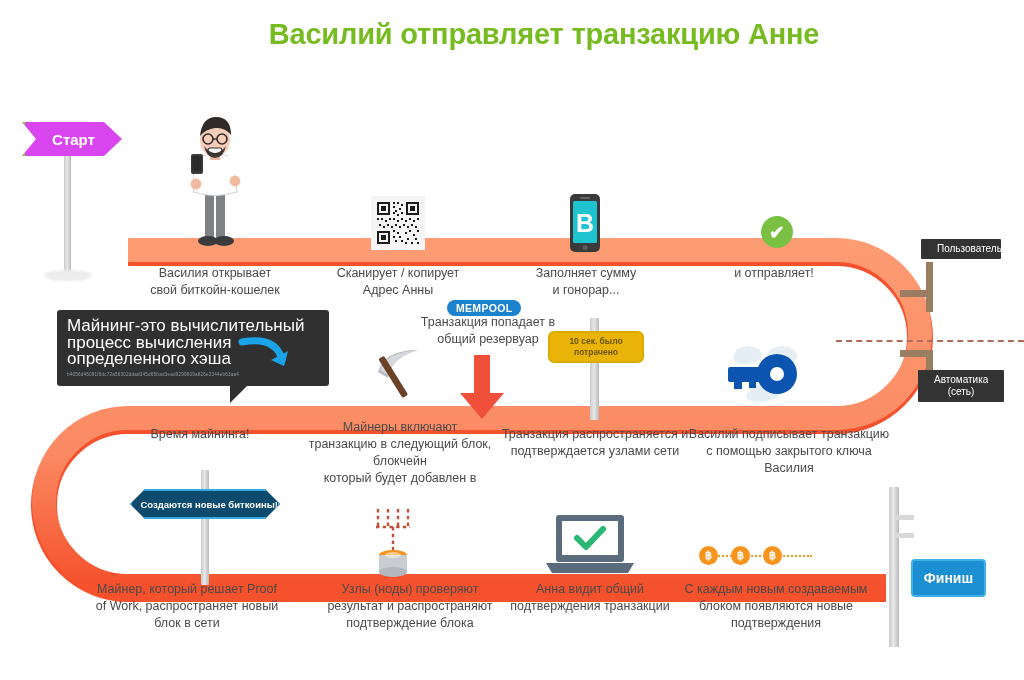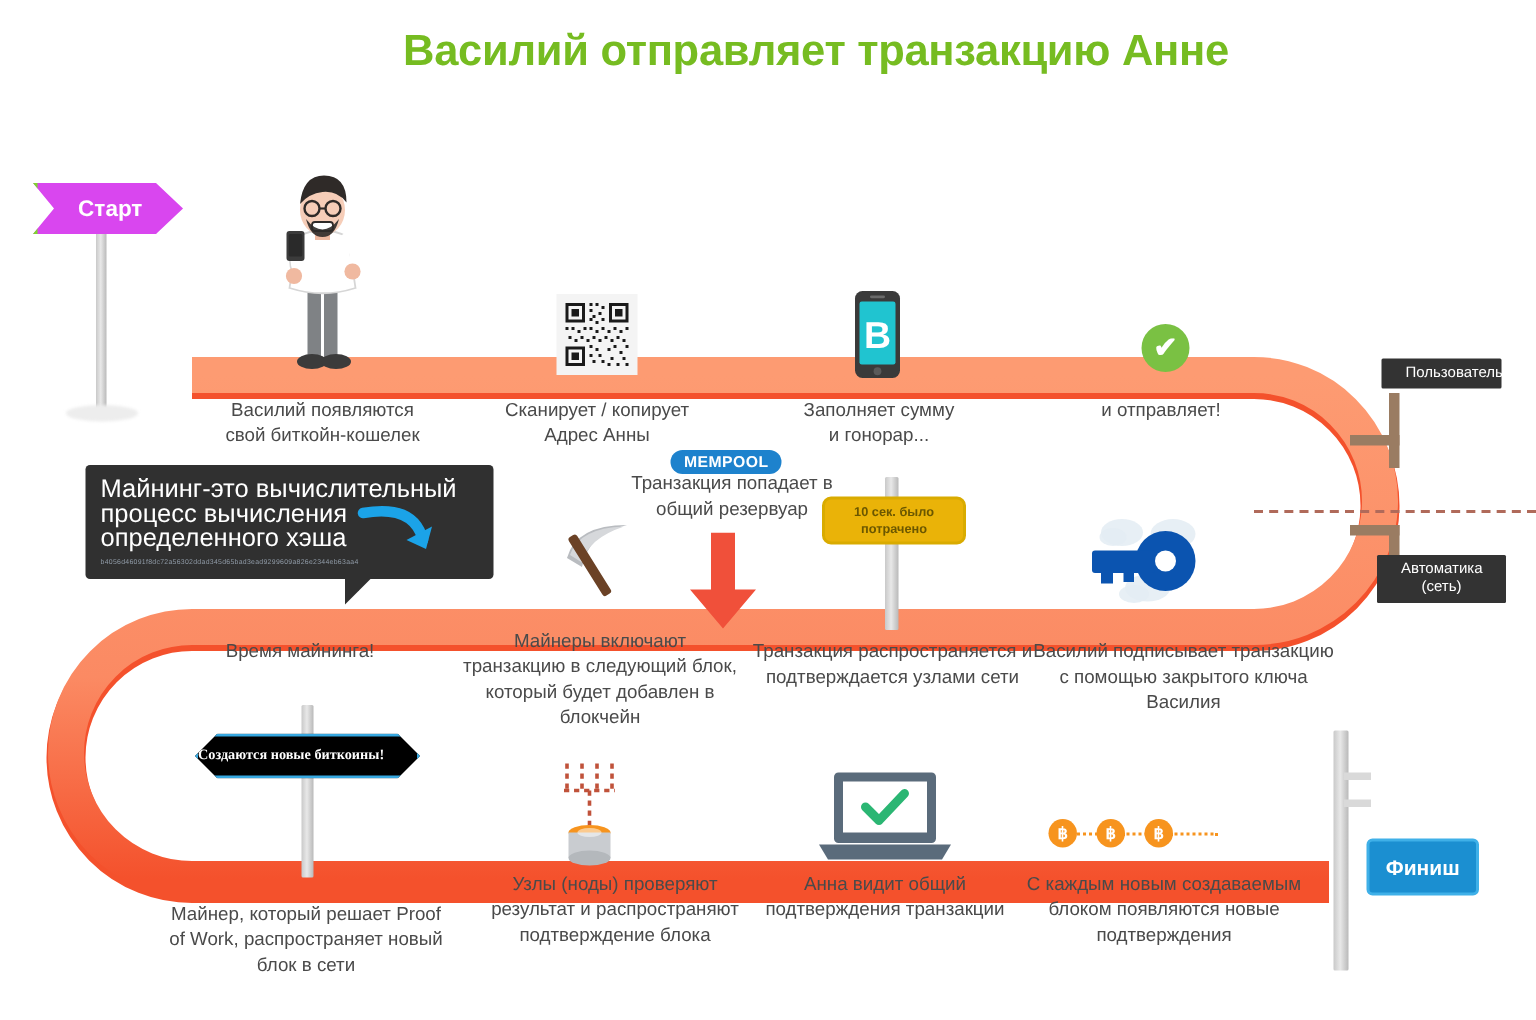--- a/index.html
+++ b/index.html
@@ -117,24 +117,24 @@
     background: #eab308; border: 2px solid #d9ab00; border-radius: 6px;
     color: #6b5700; font-size: 8.5px; line-height: 11px; font-weight: bold;
     text-align: center; display: flex; align-items: center; justify-content: center;
     padding: 0 4px;
   }
 
   
   .hex-badge {
     position: absolute; left: 130px; top: 489px;
     width: 150px; height: 30px;
-    background: #000000; border: 2px solid #37a8e0;
+    background: #0c4a6e; border: 2px solid #37a8e0;
     clip-path: polygon(10% 0%, 90% 0%, 100% 50%, 90% 100%, 10% 100%, 0% 50%);
     color: #ffffff; font-size: 9.5px; line-height: 11px; font-weight: bold;
-    text-align: center; display: flex; align-items: center; justify-content: flex-start; font-family: Liberation Serif, serif;
+    text-align: center; display: flex; align-items: center; justify-content: flex-end;
   }
 
   
   .art { position: absolute; }
 
   
   .qr {
     position: absolute; left: 371px; top: 196px;
     width: 54px; height: 54px; background: #f4f4f4; padding: 4px;
   }
@@ -284,21 +284,21 @@
     <rect x="2" y="1" width="30" height="58" rx="5" fill="#3a3a3a"></rect>
     <rect x="5" y="8" width="24" height="42" rx="1.5" fill="#20c4d0"></rect>
     <rect x="12" y="4" width="10" height="1.8" rx="0.9" fill="#6b6b6b"></rect>
     <circle cx="17" cy="54.5" r="2.6" fill="#5a5a5a"></circle>
     <text x="17" y="39" text-anchor="middle" font-family="Liberation Sans, sans-serif" font-size="25" font-weight="bold" fill="#ffffff">B</text>
   </svg>
 
   <div class="green-check">✔</div>
 
   <div class="cap" style="left:120px; top:265px; width:190px;">
-    <div>Василий появляются</div>
+    <div>Василия открывает</div>
     <div>свой биткойн-кошелек</div>
   </div>
   <div class="cap" style="left:308px; top:265px; width:180px;">
     <div>Сканирует / копирует</div>
     <div>Адрес Анны</div>
   </div>
   <div class="cap" style="left:500px; top:265px; width:172px;">
     <div>Заполняет сумму</div>
     <div>и гонорар...</div>
   </div>
@@ -369,22 +369,22 @@
     <div>Транзакция попадает в</div>
     <div>общий резервуар</div>
   </div>
 
   <div class="cap" style="left:110px; top:426px; width:180px;">
     <div>Время майнинга!</div>
   </div>
   <div class="cap" style="left:300px; top:419px; width:200px;">
     <div>Майнеры включают</div>
     <div>транзакцию в следующий блок,</div>
+    <div>блокчейн</div>
     <div>который будет добавлен в</div>
-    <div>блокчейн</div>
   </div>
   <div class="cap" style="left:495px; top:426px; width:200px;">
     <div>Транзакция распространяется и</div>
     <div>подтверждается узлами сети</div>
   </div>
   <div class="cap" style="left:681px; top:426px; width:216px;">
     <div>Василий подписывает транзакцию</div>
     <div>с помощью закрытого ключа</div>
     <div>Василия</div>
   </div>
@@ -423,21 +423,21 @@
   <div class="btc-coin" style="left:731px; top:546px;">฿</div>
   <div class="btc-coin" style="left:763px; top:546px;">฿</div>
 
   <div class="pole" style="left:889px; top:487px; width:10px; height:160px;"></div>
   <div class="finish-bar" style="left:896px; top:515px; width:18px; height:5px;"></div>
   <div class="finish-bar" style="left:896px; top:533px; width:18px; height:5px;"></div>
   <div class="finish-sign">
     <span>Финиш</span>
   </div>
 
-  <div class="cap" style="left:104px; top:581px; width:200px;margin-top:20px;">
+  <div class="cap" style="left:87px; top:581px; width:200px;">
     <div>Майнер, который решает Proof</div>
     <div>of Work, распространяет новый</div>
     <div>блок в сети</div>
   </div>
   <div class="cap" style="left:315px; top:581px; width:190px;">
     <div>Узлы (ноды) проверяют</div>
     <div>результат и распространяют</div>
     <div>подтверждение блока</div>
   </div>
   <div class="cap" style="left:495px; top:581px; width:190px;">

